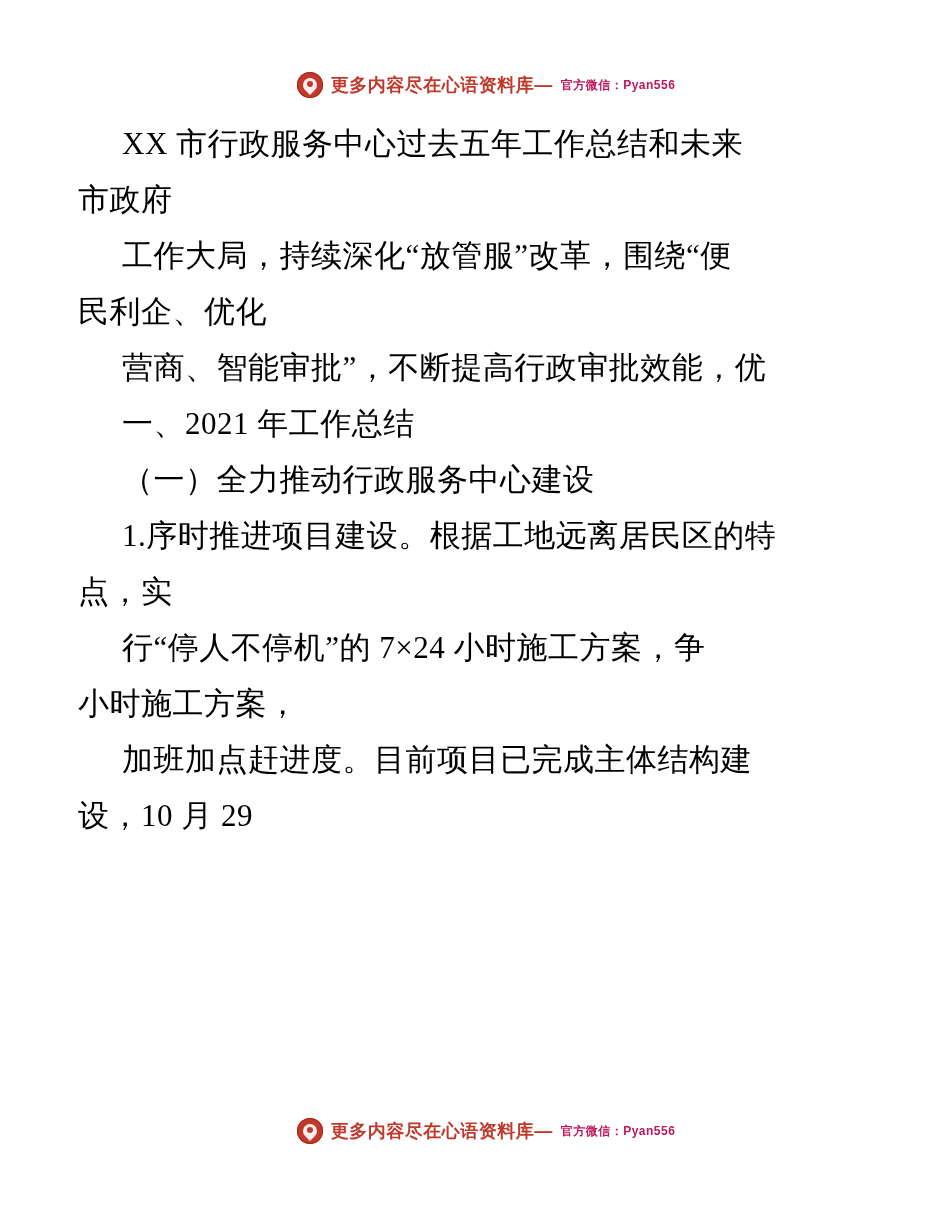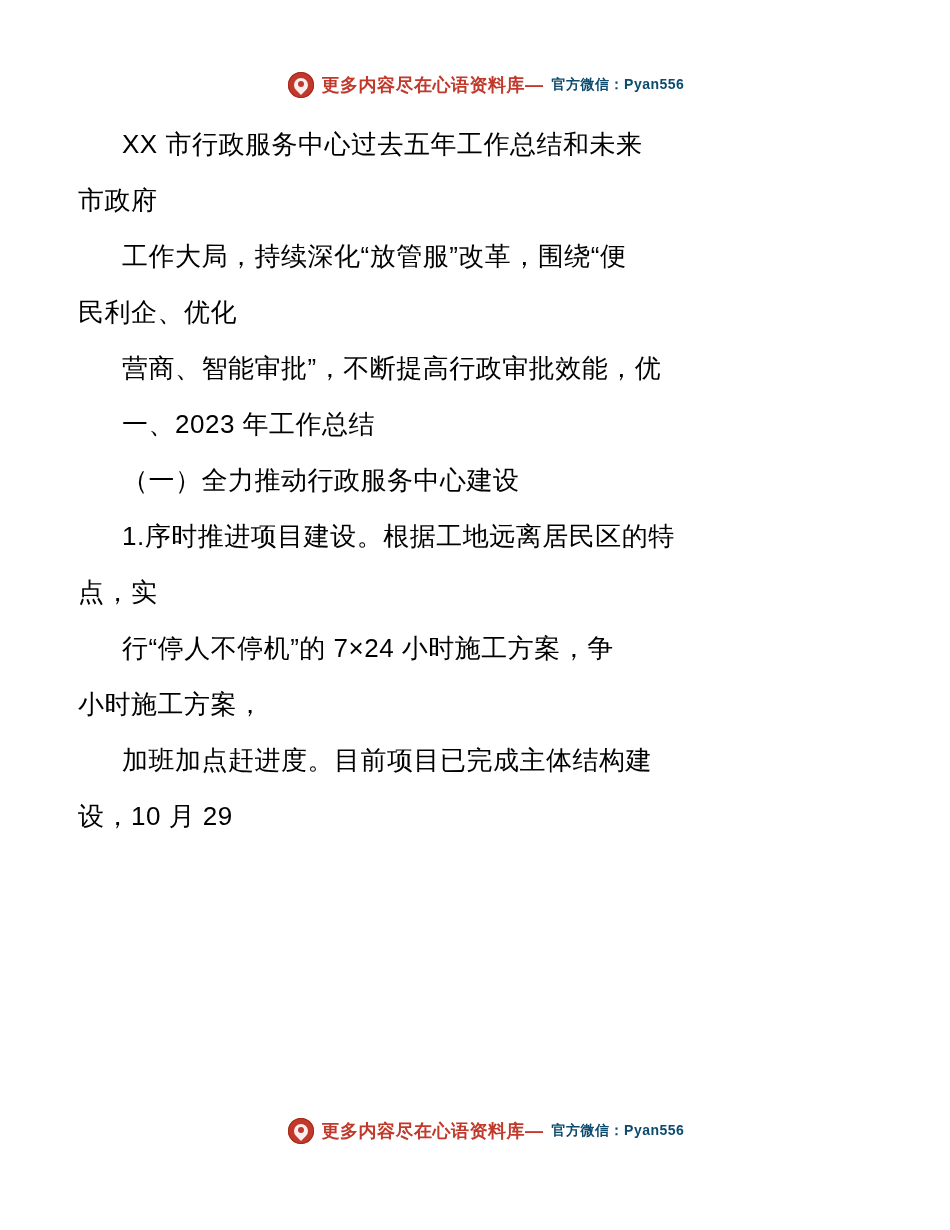--- a/index.html
+++ b/index.html
@@ -70,38 +70,38 @@
     border-radius: 50%;
     background: #c0392b;
   }
 
   .wm-text {
     font-size: 18px;
     letter-spacing: 0.5px;
     color: #c0392b;
   }
   .wm-text-sub {
-    font-size: 14px;
-    color: #0c4a6e;
+    font-size: 12px;
+    color: #be185d;
     letter-spacing: 0.5px;
   }
 
   
   .doc {
     position: absolute;
     top: 116px;
     left: 78px;
     width: 800px;
   }
   .line {
-    font-size: 26px;
+    font-size: 31px;
     line-height: 56px;
     letter-spacing: 0.5px;
     white-space: pre;
-    font-family: Liberation Sans, sans-serif;
+    font-family: Liberation Serif, serif;
   }
   .indent { text-indent: 0; padding-left: 44px; }
   .noindent { padding-left: 0; }
 </style>
 </head>
 <body>
 
 <div class="page">
 
   <div class="watermark watermark-top">
@@ -109,21 +109,21 @@
     <span class="wm-text">更多内容尽在心语资料库—</span>
     <span class="wm-text-sub">官方微信：Pyan556</span>
   </div>
 
   <div class="doc">
     <div class="line indent">XX 市行政服务中心过去五年工作总结和未来</div>
     <div class="line noindent">市政府</div>
     <div class="line indent">工作大局，持续深化“放管服”改革，围绕“便</div>
     <div class="line noindent">民利企、优化</div>
     <div class="line indent">营商、智能审批”，不断提高行政审批效能，优</div>
-    <div class="line indent">一、2023 年工作总结</div>
+    <div class="line indent">一、2021 年工作总结</div>
     <div class="line indent">（一）全力推动行政服务中心建设</div>
     <div class="line indent">1.序时推进项目建设。根据工地远离居民区的特</div>
     <div class="line noindent">点，实</div>
     <div class="line indent">行“停人不停机”的 7×24 小时施工方案，争</div>
     <div class="line noindent">小时施工方案，</div>
     <div class="line indent">加班加点赶进度。目前项目已完成主体结构建</div>
     <div class="line noindent">设，10 月 29</div>
   </div>
 
   <div class="watermark watermark-bottom">

